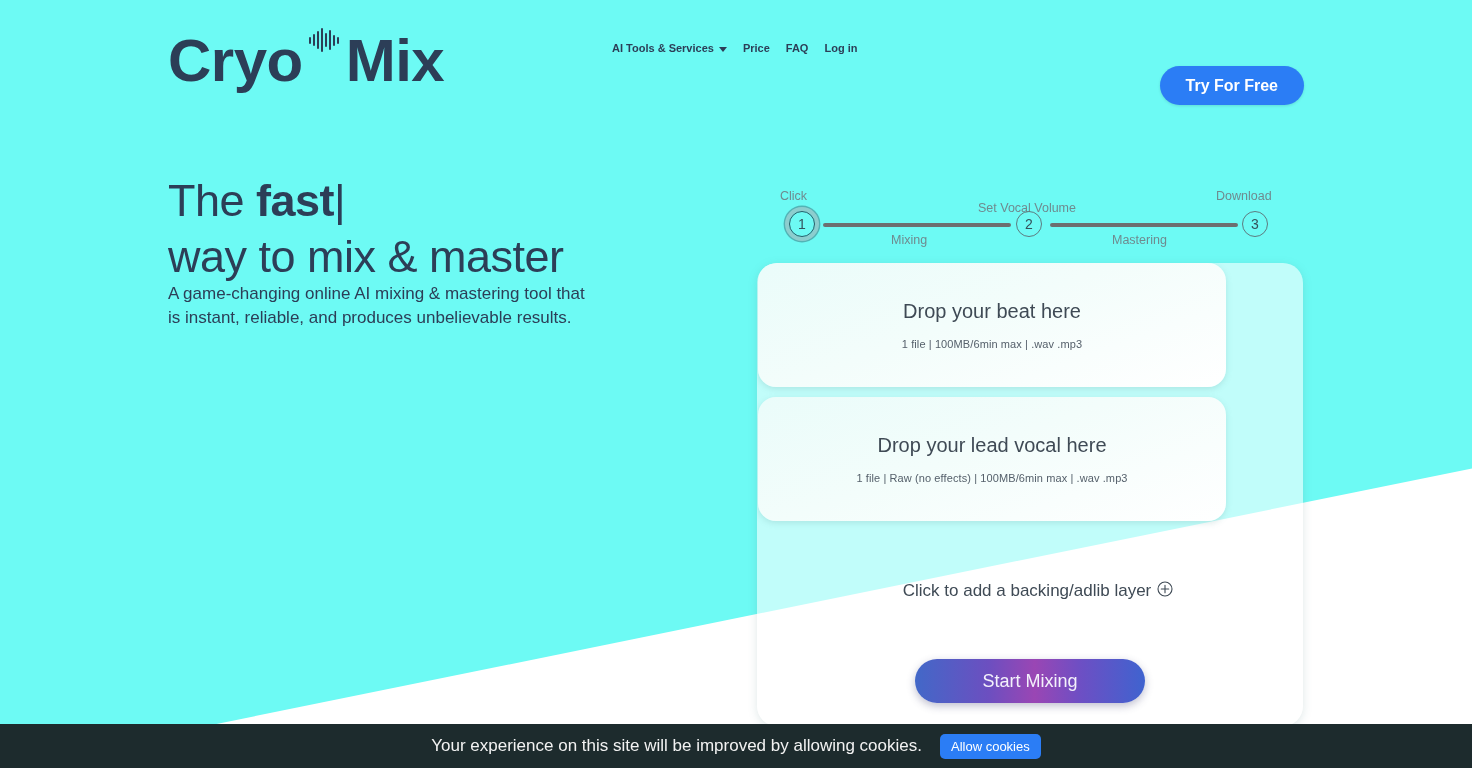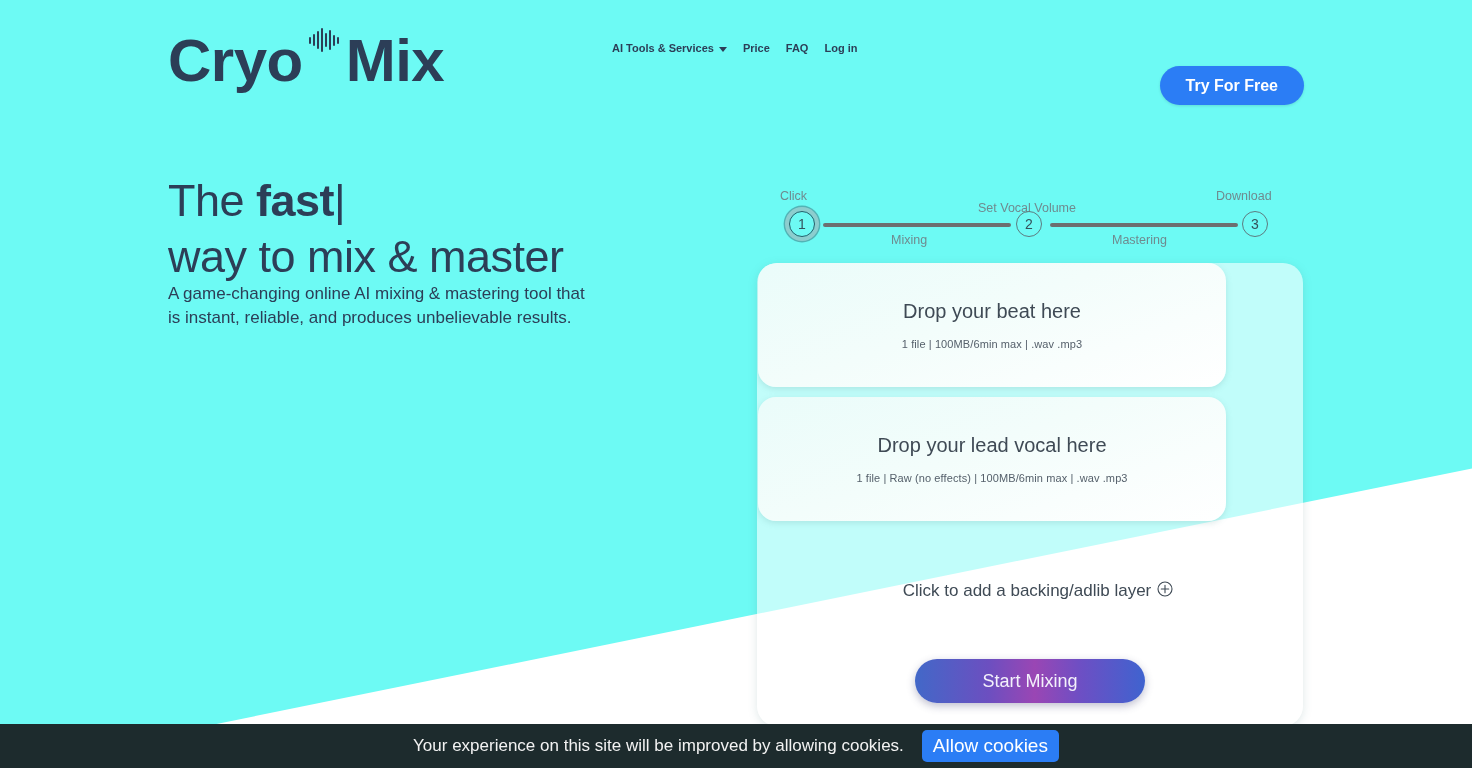--- a/index.html
+++ b/index.html
@@ -166,21 +166,21 @@
   
   #cookie-bar{
     position:absolute; left:0; right:0; bottom:0; height:44px;
     background:#1d2b2d;
     display:flex; align-items:center; justify-content:center; gap:18px;
     z-index:60;
   }
   #cookie-text{ color:#f2f2f2; font-size:17px; }
   #cookie-accept{
     background:#2b7df5; color:#fff; border:none; border-radius:5px;
-    padding:5px 11px; font-size:19px;
+    padding:5px 11px; font-size:13px;
     font-family:"Liberation Sans", sans-serif;
     cursor:pointer;
   }
 </style>
 </head>
 <body>
 
 <div id="bg-wedge">
   <div class="wedge2"></div>
 </div>

